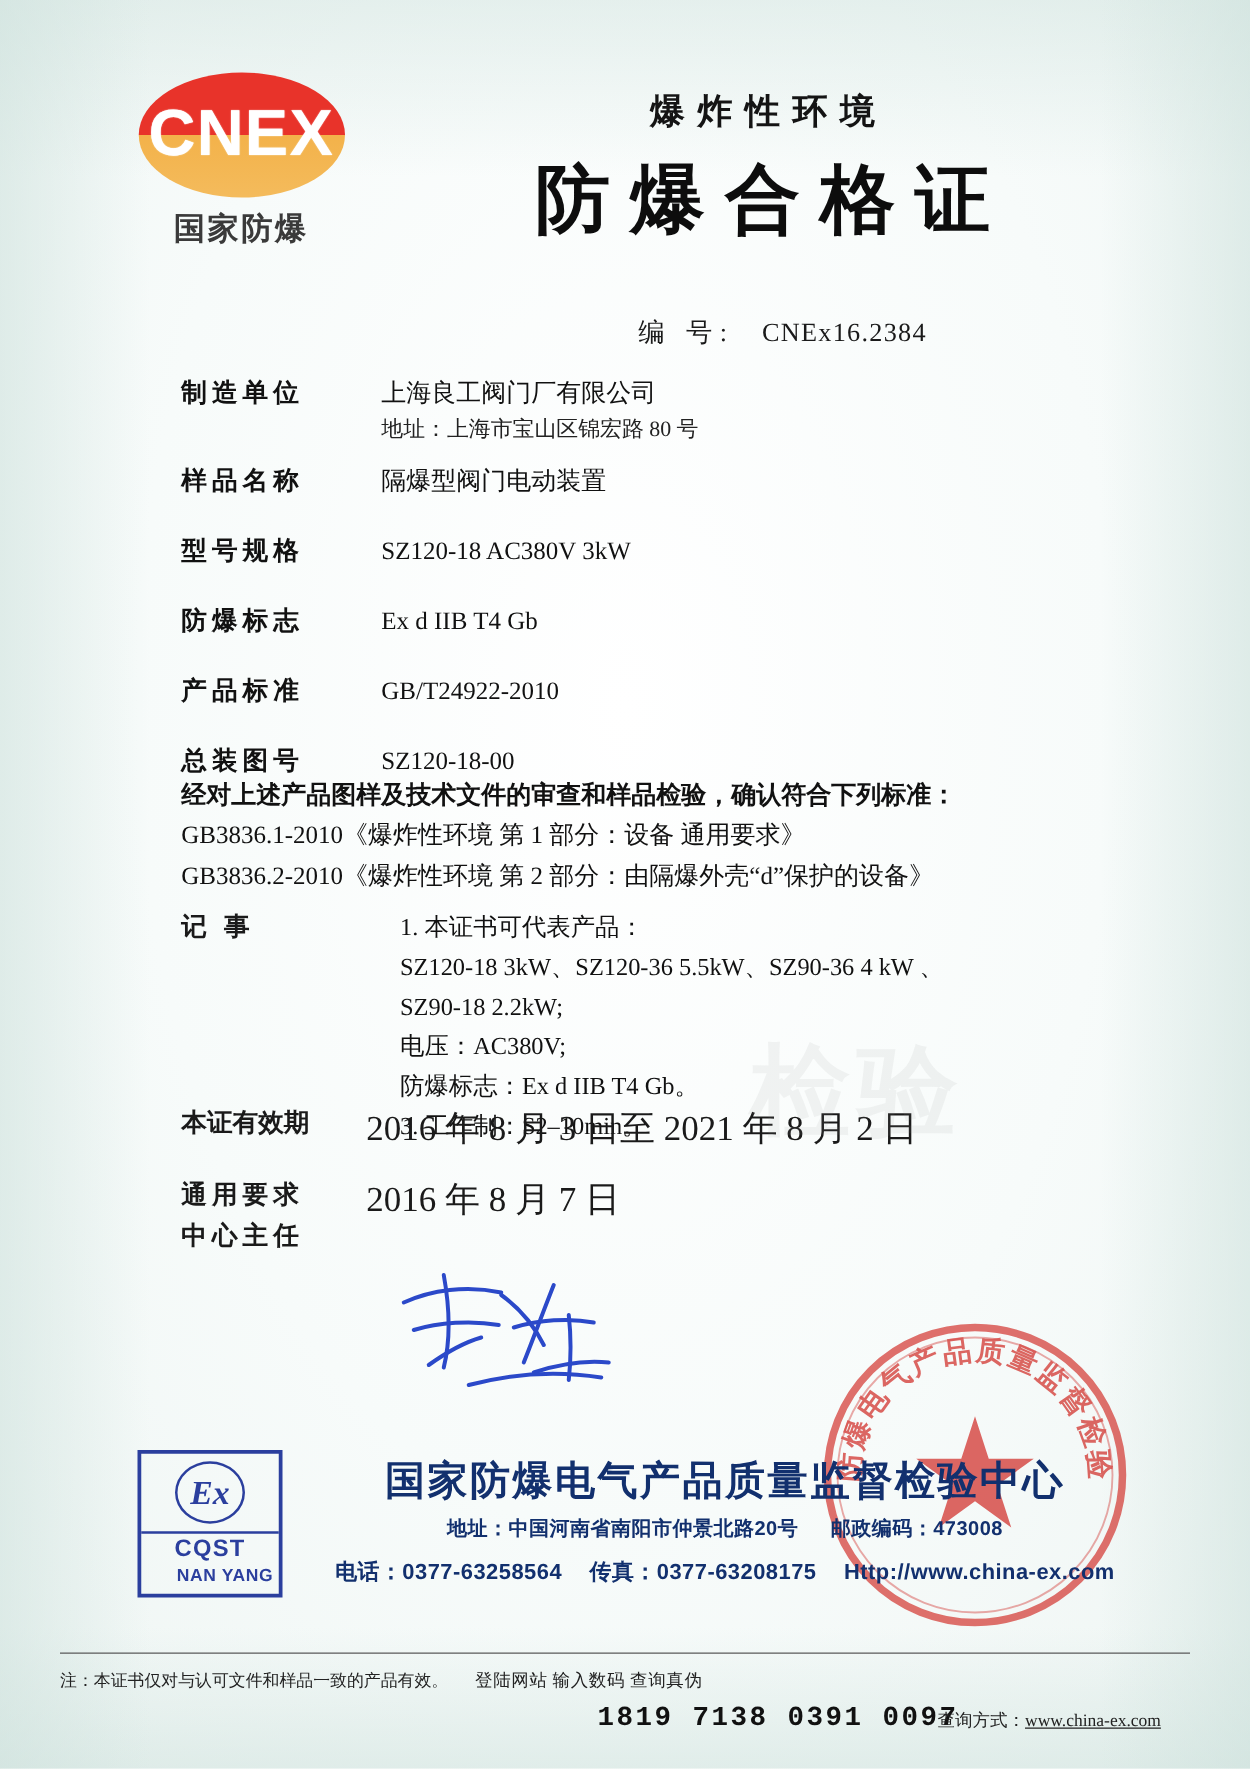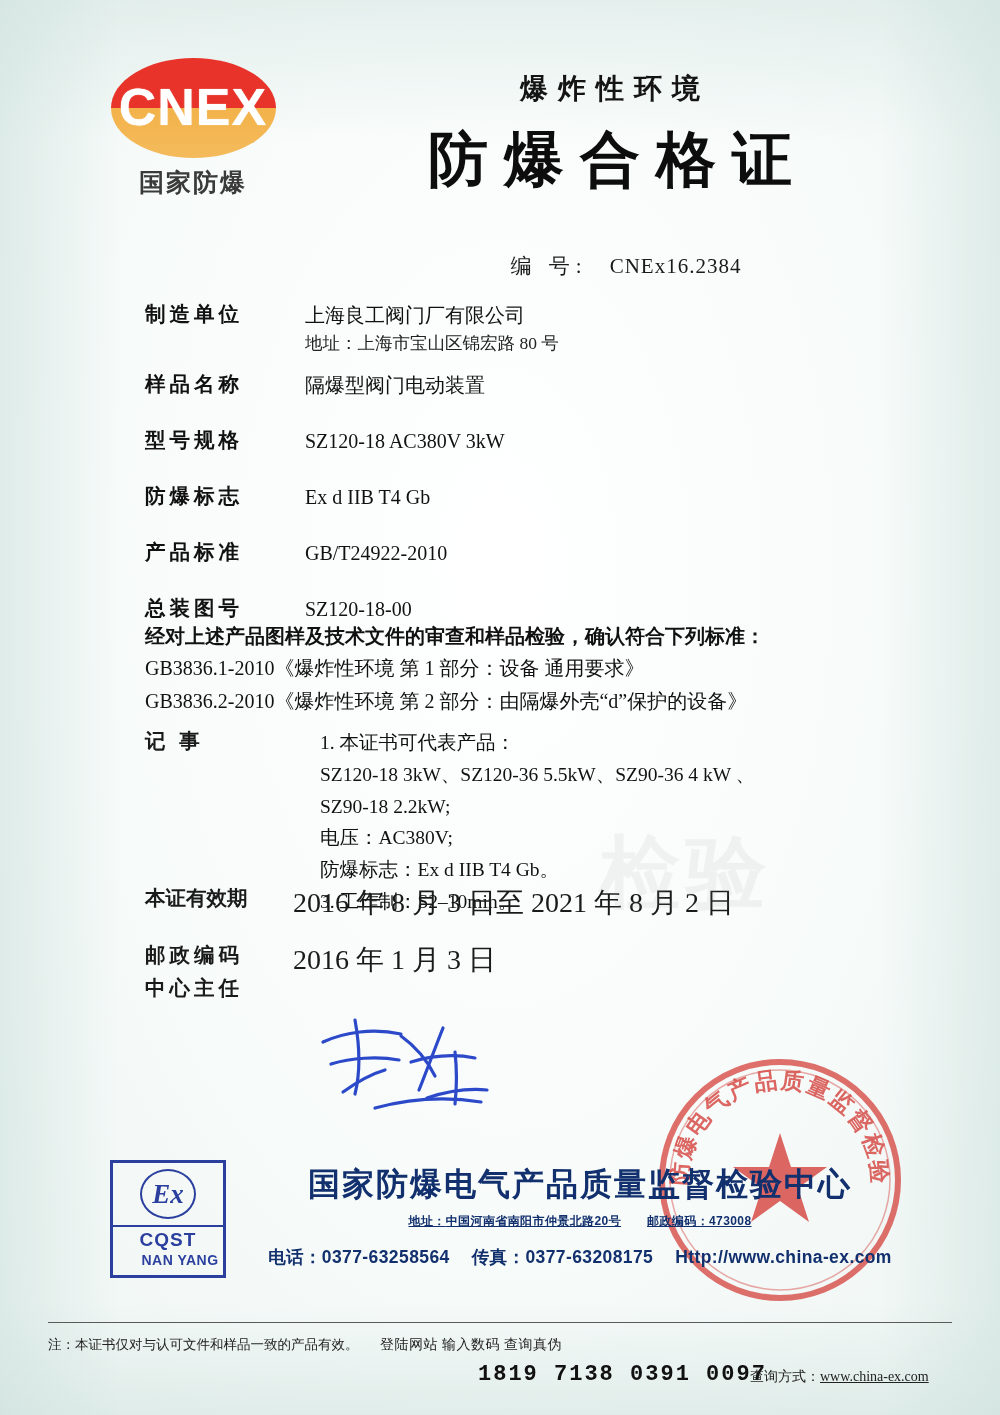--- a/index.html
+++ b/index.html
@@ -287,26 +287,25 @@
     font-weight: bold;
     letter-spacing: 2px;
     color: #12306e;
   }
   .org-line2 {
     position: absolute;
     left: 235px;
     top: 1213px;
     width: 690px;
     text-align: center;
-    font-size: 12px;
+    font-size: 16px;
     font-weight: bold;
     color: #12306e;
     font-family: "Liberation Sans", sans-serif;
     letter-spacing: .4px;
-    text-decoration: underline;
   }
   .org-line3 {
     position: absolute;
     left: 235px;
     top: 1245px;
     width: 690px;
     text-align: center;
     font-size: 17.5px;
     font-weight: bold;
     color: #12306e;
@@ -459,23 +458,23 @@
 
   <div class="row-abs" style="top:884px;">
     <div class="lbl4b">
       <span>本证有效期</span>
     </div>
     <div class="valb">2016 年 8 月 3 日至 2021 年 8 月 2 日</div>
   </div>
 
   <div class="row-abs" style="top:941px;">
     <div class="lbl4b">
-      <span style="letter-spacing: 4px;">邮政编码</span>
-    </div>
-    <div class="valb">2016 年 1 月 3 日</div>
+      <span style="letter-spacing: 4px;">通用要求</span>
+    </div>
+    <div class="valb">2016 年 8 月 7 日</div>
   </div>
 
   <div class="row-abs" style="top:974px;">
     <div class="lbl4b">
       <span style="letter-spacing: 4px;">中心主任</span>
     </div>
   </div>
 
   <div class="signature">
     <svg width="200" height="110" viewBox="0 0 200 110" fill="none">

